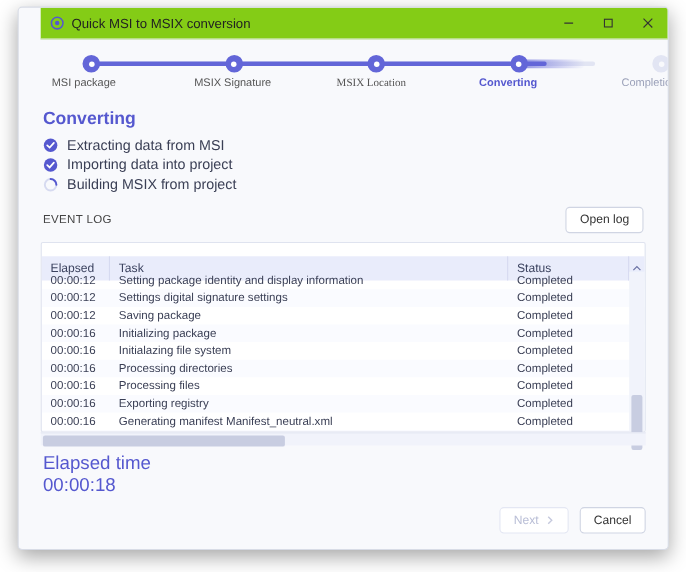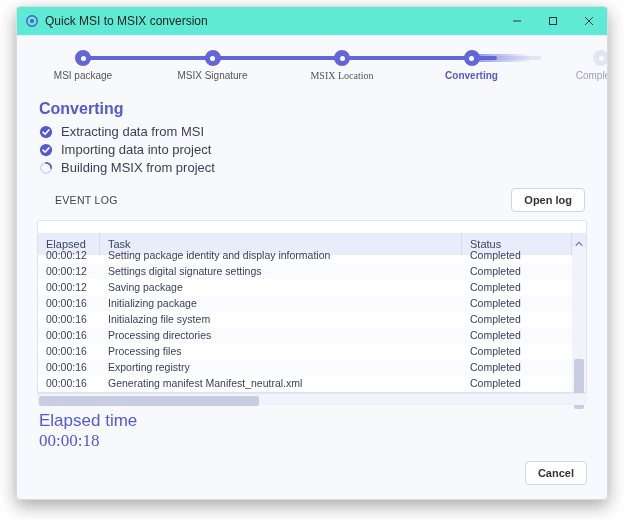--- a/index.html
+++ b/index.html
@@ -17,22 +17,23 @@
     background:#f8f9fc;
     border:1px solid #d8dce6;
     border-radius:4px;
     box-shadow:0 6px 18px rgba(0,0,0,0.35);
     display:flex; flex-direction:column;
     overflow:hidden;
   }
   
   .titlebar {
     height:30px; display:flex; align-items:center;
-    padding:0 0 0 8px; background:#5eead4;
+    padding:0 0 0 8px; background:#84cc16;
     border-bottom:1px solid #eceff5;
+    margin-left:20px;
   }
   .app-icon {
     width:14px; height:14px; margin-right:6px;
     display:flex; align-items:center; justify-content:center;
   }
   .app-icon svg { width:14px; height:14px; }
   .title { font-size:12px; color:#222; flex:1; }
   .win-btn {
     width:36px; height:28px; display:flex; align-items:center; justify-content:center;
     color:#444;
@@ -45,21 +46,21 @@
   }
   .step-track {
     position:absolute; top:6px; left:36px; right:36px; height:4px;
     background:#e2e5f3; border-radius:2px;
   }
   .step-fill {
     position:absolute; top:6px; left:36px; height:4px;
     background:#6366d8; border-radius:2px;
   }
   .step {
-    position:absolute; top:0; width:72px; margin-left:-36px; text-align:center;
+    position:absolute; top:0; width:72px; margin-left:-36px; 
     font-size:10px; color:#555;
   }
   .step.current { color:#5558cf; font-weight:600; }
   .step.light { color:#9aa0b8; }
   .dot {
     width:16px; height:16px; border-radius:50%;
     margin:0 auto 4px; background:#6366d8; border:3px solid #6366d8;
     position:relative; box-sizing:border-box;
   }
   .dot::after{
@@ -83,27 +84,27 @@
     display:flex; align-items:center; gap:8px; margin:3px 0; font-size:13px; color:#3a3f55;
   }
   .chk, .spin {
     width:14px; height:14px; flex:0 0 14px; display:inline-flex;
     align-items:center; justify-content:center;
   }
   .chk svg { width:14px; height:14px; }
   .spin svg { width:14px; height:14px; }
   
   .log-head {
-    display:flex; align-items:center; padding:4px 22px 6px 38px;
+    display:flex; align-items:center; padding:4px 22px 6px 22px;
   }
   .log-title { font-size:10.5px; letter-spacing:.3px; color:#444; flex:1; }
   .btn {
     border:1px solid #d0d5e3; background:#fff; border-radius:4px;
     height:24px; padding:0 12px; font-size:11px; color:#333;
-    display:inline-flex; align-items:center; gap:6px;font-weight:bold;
+    display:inline-flex; align-items:center; gap:6px;
   }
   
   .table-wrap {
     margin:2px 20px 0; border:1px solid #dfe3ef; border-radius:2px;
     height:196px; position:relative; background:#fff;
   }
   .thead {
     display:grid; grid-template-columns:62px 1fr 110px 14px;
     background:#e9ecfb; color:#3c4360; font-size:11px; font-weight:500;margin-top:12px;
   }
@@ -131,21 +132,21 @@
   .htrack {
     position:relative; height:14px; background:#f1f3fb; border-top:1px solid #e4e7f3;
   }
   .hthumb {
     position:absolute; top:2px; left:2px; height:10px; width:40%; background:#c8cde1; border-radius:2px;
   }
   
   .elapsed {
     padding:6px 22px 0; font-size:17px; color:#5558cf;
   }
-  .elapsed .val { color:#5558cf;font-family:Liberation Serif, serif; }
+  .elapsed .val { color:#5558cf; }
   .footer {
     margin-top:auto; display:flex; justify-content:flex-end; gap:10px;
     padding:10px 20px 14px;
   }
   .btn.primary-disabled {
     color:#b9bed6; border-color:#e4e7f3;
   }
   .btn.primary-disabled svg { stroke:#c5c9dd; }
 </style>
 </head>
@@ -327,18 +328,24 @@
   <div class="htrack" style="margin:0 20px;">
     <div class="hthumb"></div>
   </div>
 
   <div class="elapsed">
     <div>Elapsed time</div>
     <div class="val">00:00:18</div>
   </div>
 
   <div class="footer">
+    <button class="btn primary-disabled">
+      <span>Next</span>
+      <svg viewBox="0 0 10 10" width="8" height="8">
+          <path d="M3 1 L7 5 L3 9" fill="none" stroke="#c5c9dd" stroke-width="1.6"></path>
+        </svg>
+    </button>
     <button class="btn">
       <span>Cancel</span>
     </button>
   </div>
 
 </div>
 
 </body></html>

